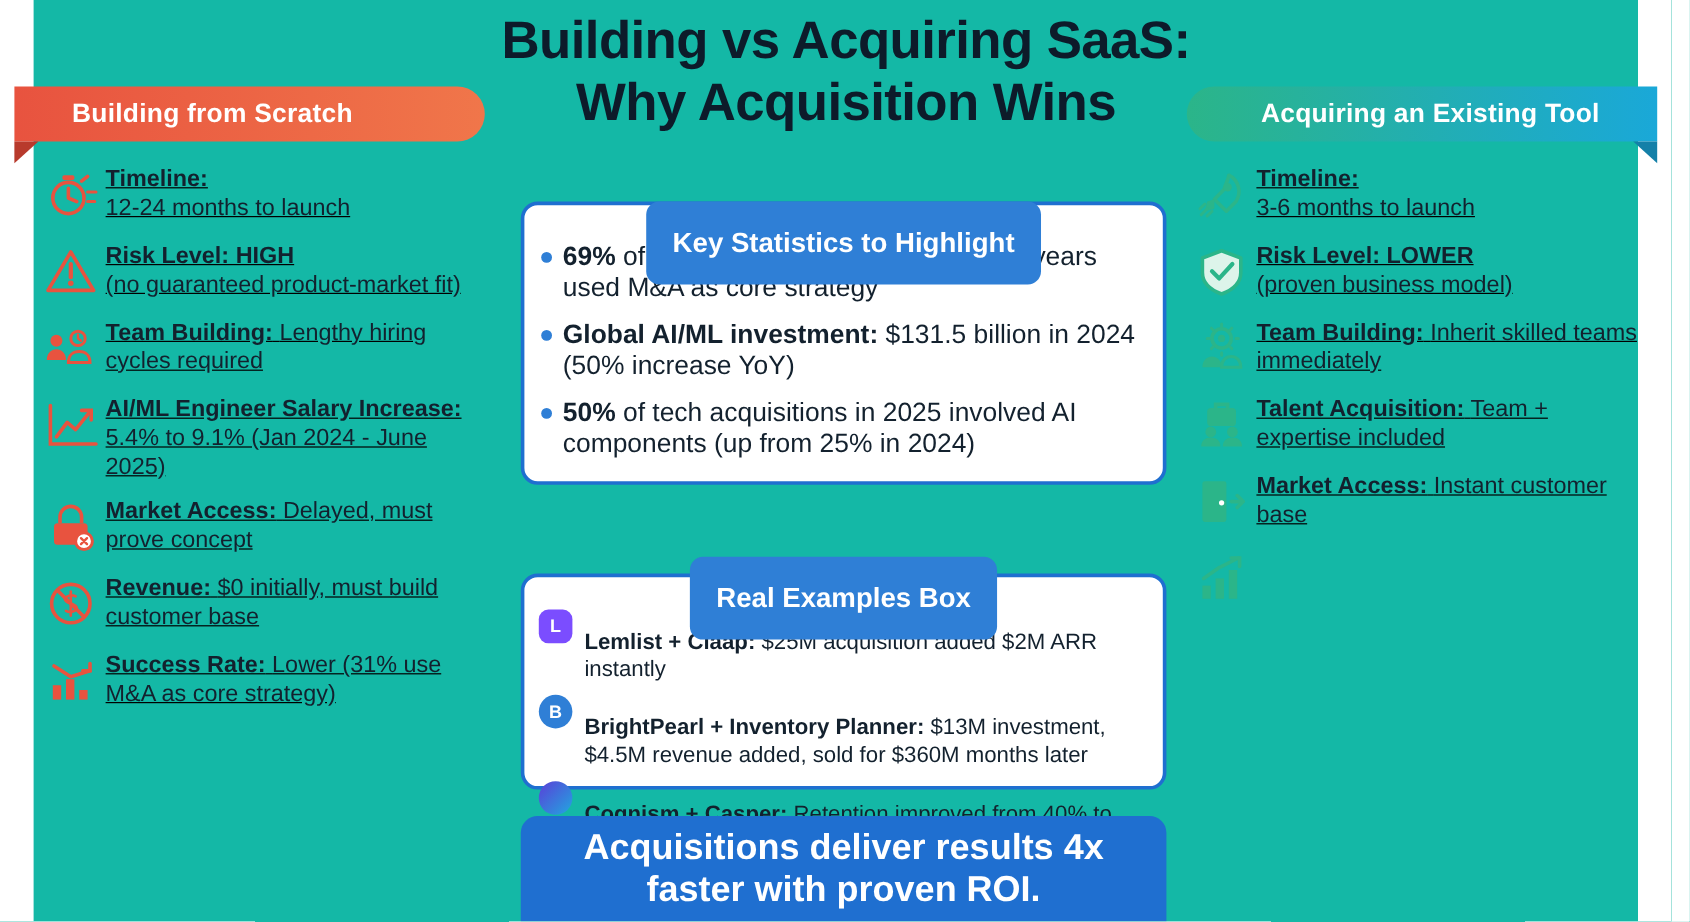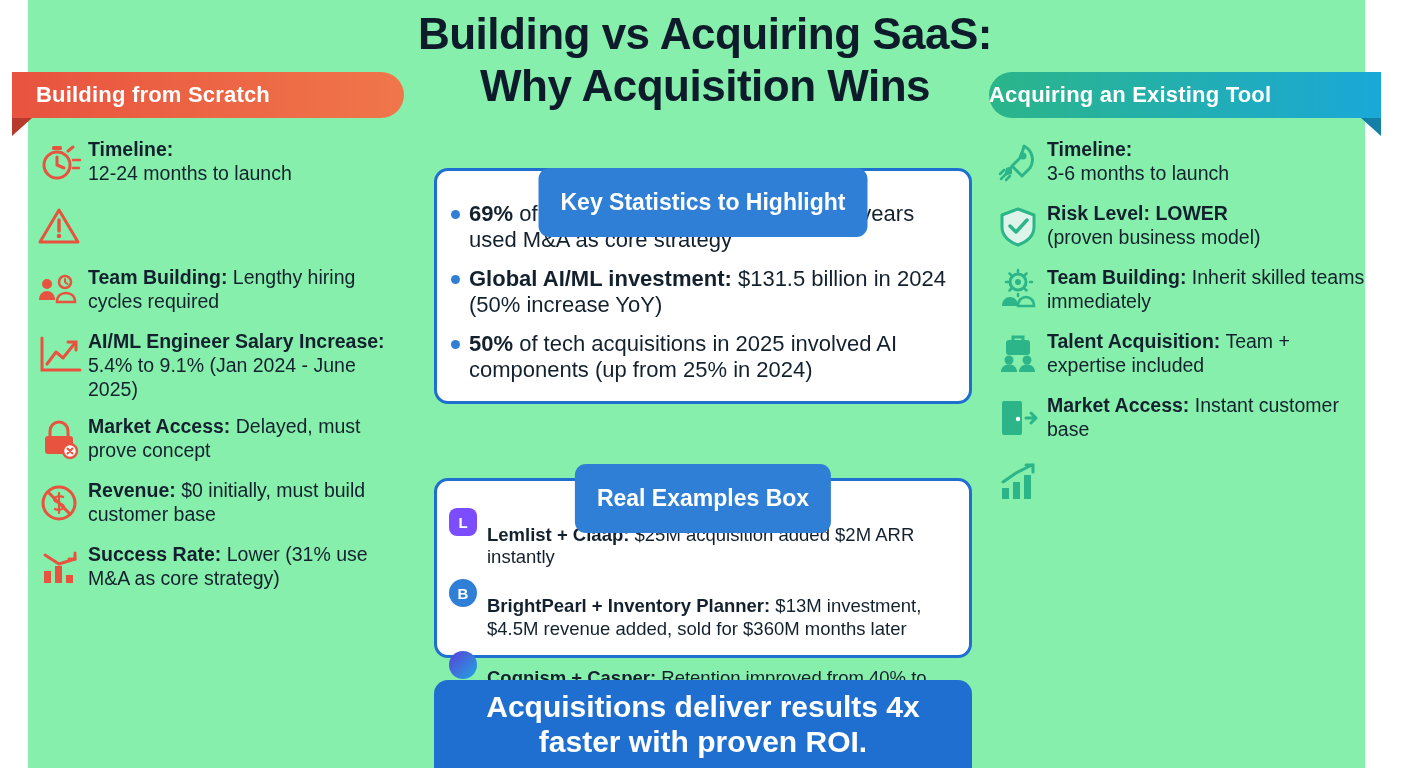--- a/index.html
+++ b/index.html
@@ -5,21 +5,21 @@
   * { box-sizing: border-box; margin: 0; padding: 0; }
   html, body {
     width: 1408px; height: 768px;
     font-family: "Liberation Sans", sans-serif;
     background: #ffffff;
     overflow: hidden;
   }
   #page {
     position: relative;
     width: 1393px; height: 768px;
-    background: #86efac;
+    background: #14b8a6;
     overflow: hidden;
   }
   
   .title {
     position: absolute;
     left: 350px; top: 8px; width: 710px;
     text-align: center;
     font-size: 44px;
     font-weight: bold;
     color: #0d1b2a;
@@ -34,47 +34,49 @@
     align-items: center;
     color: #ffffff;
     font-size: 22px;
     font-weight: bold;
     letter-spacing: 0.2px;
   }
   .banner-left {
     left: 12px; top: 72px; width: 392px;
     background: linear-gradient(90deg, #e8533f 0%, #f0764a 100%);
     border-radius: 0 23px 23px 0;
-    padding-left: 24px;
+    padding-left: 48px;
   }
   .banner-left .tail {
     position: absolute;
     left: 0; top: 46px;
     width: 0; height: 0;
     border-left: 20px solid #b83a2c;
     border-bottom: 18px solid transparent;
   }
   .banner-right {
     right: 12px; top: 72px; width: 392px;
     background: linear-gradient(90deg, #2bb589 0%, #1aa8d8 100%);
     border-radius: 23px 0 0 23px;
     padding-right: 48px;
+    justify-content: flex-end;
   }
   .banner-right .tail {
     position: absolute;
     right: 0; top: 46px;
     width: 0; height: 0;
     border-right: 20px solid #1480a8;
     border-bottom: 18px solid transparent;
   }
   
   .col {
     position: absolute;
     top: 136px;
     width: 380px;
+    text-decoration: underline;
   }
   .col-left { left: 30px; }
   .col-right { right: 24px; }
   .item {
     display: flex;
     align-items: flex-start;
     margin-bottom: 12px;
   }
   .item .ic {
     flex: 0 0 58px;
@@ -221,20 +223,24 @@
     </div>
 
     <div class="item">
       <div class="ic">
         <svg width="48" height="44" viewBox="0 0 48 44">
             <path d="M24 6 L43 38 H5 Z" fill="none" stroke="#e8533f" stroke-width="3" stroke-linejoin="round"></path>
             <path d="M24 16 v11" stroke="#e8533f" stroke-width="3.5" stroke-linecap="round"></path>
             <circle cx="24" cy="32" r="2.3" fill="#e8533f"></circle>
           </svg>
       </div>
+      <div class="txt">
+        <b>Risk Level: HIGH</b><br>
+        <span>(no guaranteed product-market fit)</span>
+      </div>
     </div>
 
     <div class="item">
       <div class="ic">
         <svg width="48" height="44" viewBox="0 0 48 44">
             <circle cx="12" cy="16" r="5" fill="#e8533f"></circle>
             <circle cx="30" cy="14" r="6" fill="none" stroke="#e8533f" stroke-width="2.5"></circle>
             <path d="M30 11 v3 l2.5 2" stroke="#e8533f" stroke-width="2" stroke-linecap="round" fill="none"></path>
             <path d="M4 32 c0-6 4-9 8-9 s8 3 8 9z" fill="#e8533f"></path>
             <path d="M22 34 c0-6 4-9 9-9 s9 3 9 9z" fill="none" stroke="#e8533f" stroke-width="2.5"></path>

